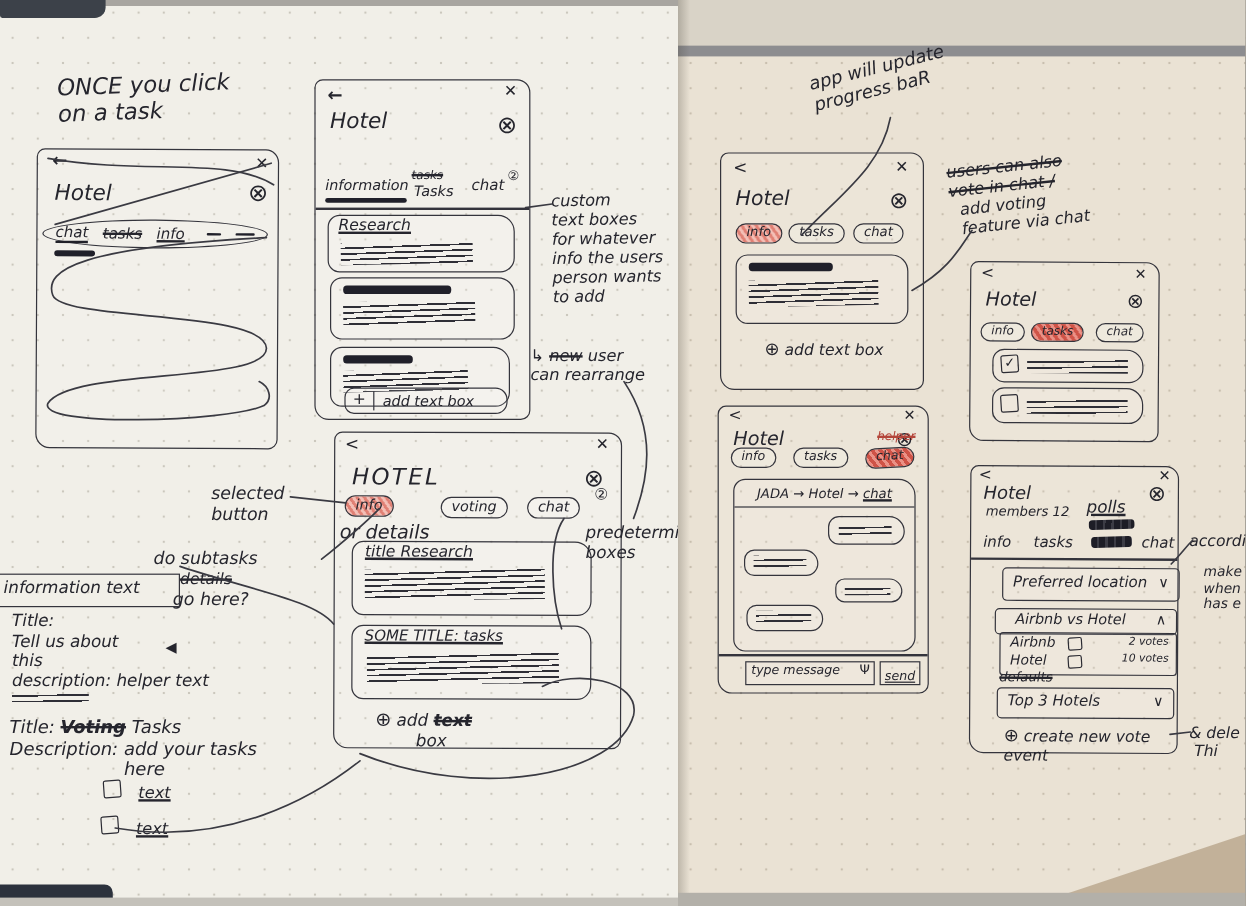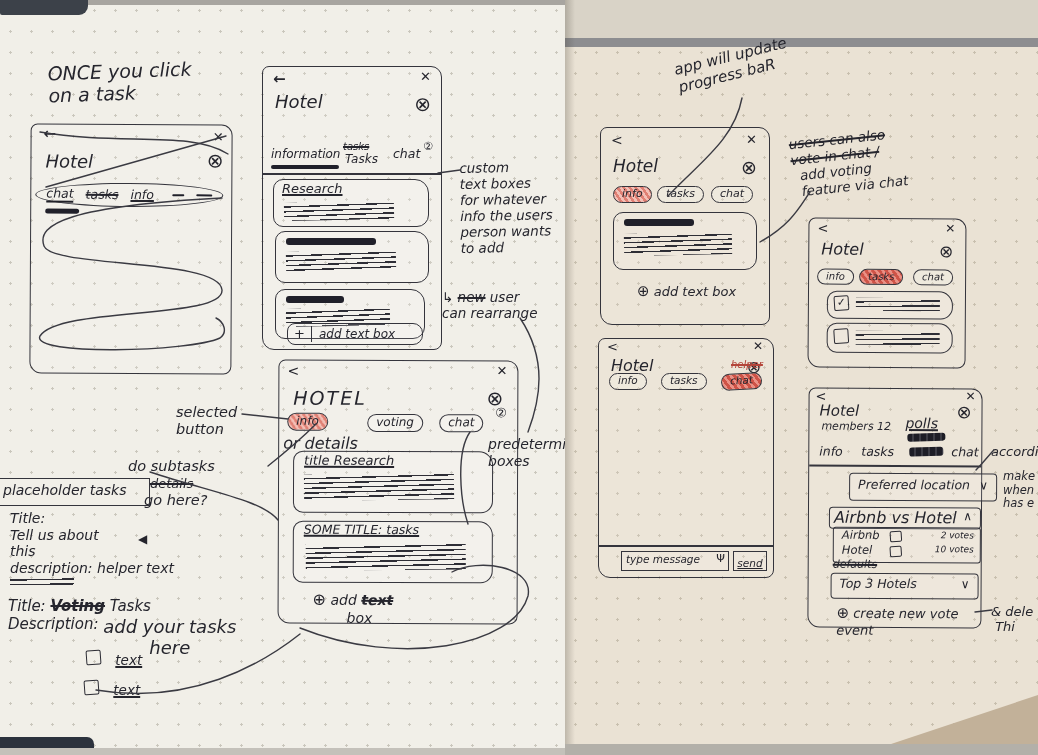--- a/index.html
+++ b/index.html
@@ -133,35 +133,35 @@
     </div>
 
     <div class="abs hw pre" style="left:176px;top:404px;font-size:14.5px;">selected
 button</div>
     <div class="abs hw" style="left:128px;top:458px;font-size:14.5px;">
       <span>do subtasks</span><br>
       <span class="strike" style="margin-left:22px;font-size:13px;">details</span><br>
       <span style="margin-left:16px;">go here?</span>
     </div>
     <div class="abs" style="left:-4px;top:478px;width:152px;height:26px;border:1.5px solid #34343c;">
-      <span class="hw abs" style="left:6px;top:3px;font-size:14px;">placeholder tasks</span>
+      <span class="hw abs" style="left:6px;top:3px;font-size:14px;">information text</span>
     </div>
     <div class="abs hw pre" style="left:10px;top:510px;font-size:14px;">Title:
 Tell us about
 this
 description: helper text</div>
     <span class="abs hw glyph" style="left:138px;top:532px;font-size:12px;">◀</span>
     <div class="lines abs" style="left:10px;top:576px;width:64px;height:9px;"></div>
 
     <div class="abs hw" style="left:8px;top:598px;font-size:15px;">
       <span>Title:</span>
       <span class="strike" style="font-weight:bold;">Voting</span>
       <span>Tasks</span><br>
       <span>Description:</span>
-      <span class="pre" style="display:inline-block;vertical-align:top;font-size:18px;text-align:center;">add your tasks
+      <span class="pre" style="display:inline-block;vertical-align:top;font-size:15px;">add your tasks
 here</span>
     </div>
     <div class="abs hw" style="left:86px;top:650px;font-size:13.5px;">
       <span class="chk"></span>
       <span class="u" style="margin-left:10px;">text</span>
     </div>
     <div class="abs hw" style="left:84px;top:680px;font-size:13.5px;">
       <span class="chk"></span>
       <span class="u" style="margin-left:10px;">text</span>
     </div>
@@ -225,20 +225,37 @@
 
     <div class="abs box wf" style="left:33px;top:338px;width:174px;height:238px;">
       <span class="abs hw glyph" style="left:8px;top:0;font-size:13px;">&lt;</span>
       <span class="abs hw glyph" style="right:10px;top:0;font-size:12px;">✕</span>
       <span class="abs hw" style="left:12px;top:18px;font-size:16px;">Hotel</span>
       <span class="abs hw glyph" style="right:12px;top:18px;font-size:17px;">⊗</span>
       <span class="abs hw strike" style="left:132px;top:20px;font-size:10px;color:#b4453a;">helper</span>
       <span class="pill" style="left:10px;top:34px;font-size:10.5px;">info</span>
       <span class="pill" style="left:62px;top:34px;font-size:10.5px;">tasks</span>
       <span class="pill redsolid" style="left:122px;top:34px;font-size:10.5px;transform:rotate(-3deg);">chat</span>
+      <div class="abs box card" style="left:12px;top:60px;width:150px;height:142px;">
+        <div class="abs" style="left:0;top:0;width:150px;height:22px;border-bottom:1.4px solid #34343c;text-align:center;">
+          <span class="hw" style="font-size:11px;">JADA → Hotel → </span><span class="hw u" style="font-size:11px;">chat</span>
+        </div>
+        <div class="abs box card" style="right:8px;top:30px;width:62px;height:22px;">
+          <div class="lines abs" style="left:8px;top:5px;width:44px;height:11px;"></div>
+        </div>
+        <div class="abs box card" style="left:8px;top:58px;width:60px;height:20px;">
+          <div class="lines abs" style="left:7px;top:4px;width:44px;height:10px;"></div>
+        </div>
+        <div class="abs box card" style="right:10px;top:82px;width:54px;height:18px;">
+          <div class="lines abs" style="left:7px;top:4px;width:38px;height:9px;"></div>
+        </div>
+        <div class="abs box card" style="left:10px;top:104px;width:62px;height:20px;">
+          <div class="lines abs" style="left:7px;top:4px;width:46px;height:10px;"></div>
+        </div>
+      </div>
       <div class="divline abs" style="left:0;top:206px;width:174px;"></div>
       <div class="abs box" style="left:22px;top:212px;width:106px;height:18px;">
         <span class="hw abs" style="left:4px;top:1px;font-size:10.5px;">type message</span>
         <span class="hw glyph abs" style="right:3px;top:1px;font-size:11px;">Ψ</span>
       </div>
       <div class="abs box" style="left:134px;top:212px;width:32px;height:18px;text-align:center;">
         <span class="hw" style="font-size:10.5px;text-decoration:underline;">send</span>
       </div>
     </div>
 
@@ -249,27 +266,27 @@
       <span class="abs hw" style="left:12px;top:32px;font-size:11px;">members 12</span>
       <span class="abs hw u" style="left:96px;top:26px;font-size:14px;">polls</span>
       <div class="scrib abs" style="left:98px;top:44px;width:38px;height:8px;transform:rotate(-2deg);"></div>
       <span class="abs hw glyph" style="right:10px;top:12px;font-size:18px;">⊗</span>
       <span class="abs hw" style="left:10px;top:56px;font-size:12.5px;">info</span>
       <span class="abs hw" style="left:52px;top:56px;font-size:12.5px;">tasks</span>
       <div class="scrib abs" style="left:100px;top:58px;width:34px;height:9px;transform:rotate(-2deg);"></div>
       <span class="abs hw" style="left:142px;top:56px;font-size:12.5px;">chat</span>
       <div class="divline abs" style="left:0;top:76px;width:172px;"></div>
 
-      <div class="abs box" style="left:40px;top:84px;width:146px;height:26px;border-radius:4px;">
+      <div class="abs box" style="left:26px;top:84px;width:146px;height:26px;border-radius:4px;">
         <span class="hw abs" style="left:8px;top:4px;font-size:12.5px;">Preferred location</span>
         <span class="hw glyph abs" style="right:8px;top:4px;font-size:12px;">∨</span>
       </div>
 
       <div class="abs box" style="left:20px;top:118px;width:150px;height:20px;border-radius:4px;">
-        <span class="hw abs" style="left:4px;top:1px;font-size:16px;">Airbnb vs Hotel</span>
+        <span class="hw abs" style="left:16px;top:1px;font-size:12px;">Airbnb vs Hotel</span>
         <span class="hw glyph abs" style="right:8px;top:1px;font-size:12px;">∧</span>
       </div>
       <div class="abs box" style="left:24px;top:138px;width:146px;height:34px;border-radius:3px;text-align:center;">
         <span class="hw abs" style="left:8px;top:1px;font-size:11.5px;">Airbnb</span>
         <span class="chk abs" style="left:56px;top:3px;width:10px;height:9px;"></span>
         <span class="hw abs" style="right:6px;top:2px;font-size:9px;">2 votes</span>
         <span class="hw abs" style="left:8px;top:16px;font-size:11.5px;">Hotel</span>
         <span class="chk abs" style="left:56px;top:18px;width:10px;height:9px;"></span>
         <span class="hw abs" style="right:6px;top:16px;font-size:9px;">10 votes</span>
       </div>

